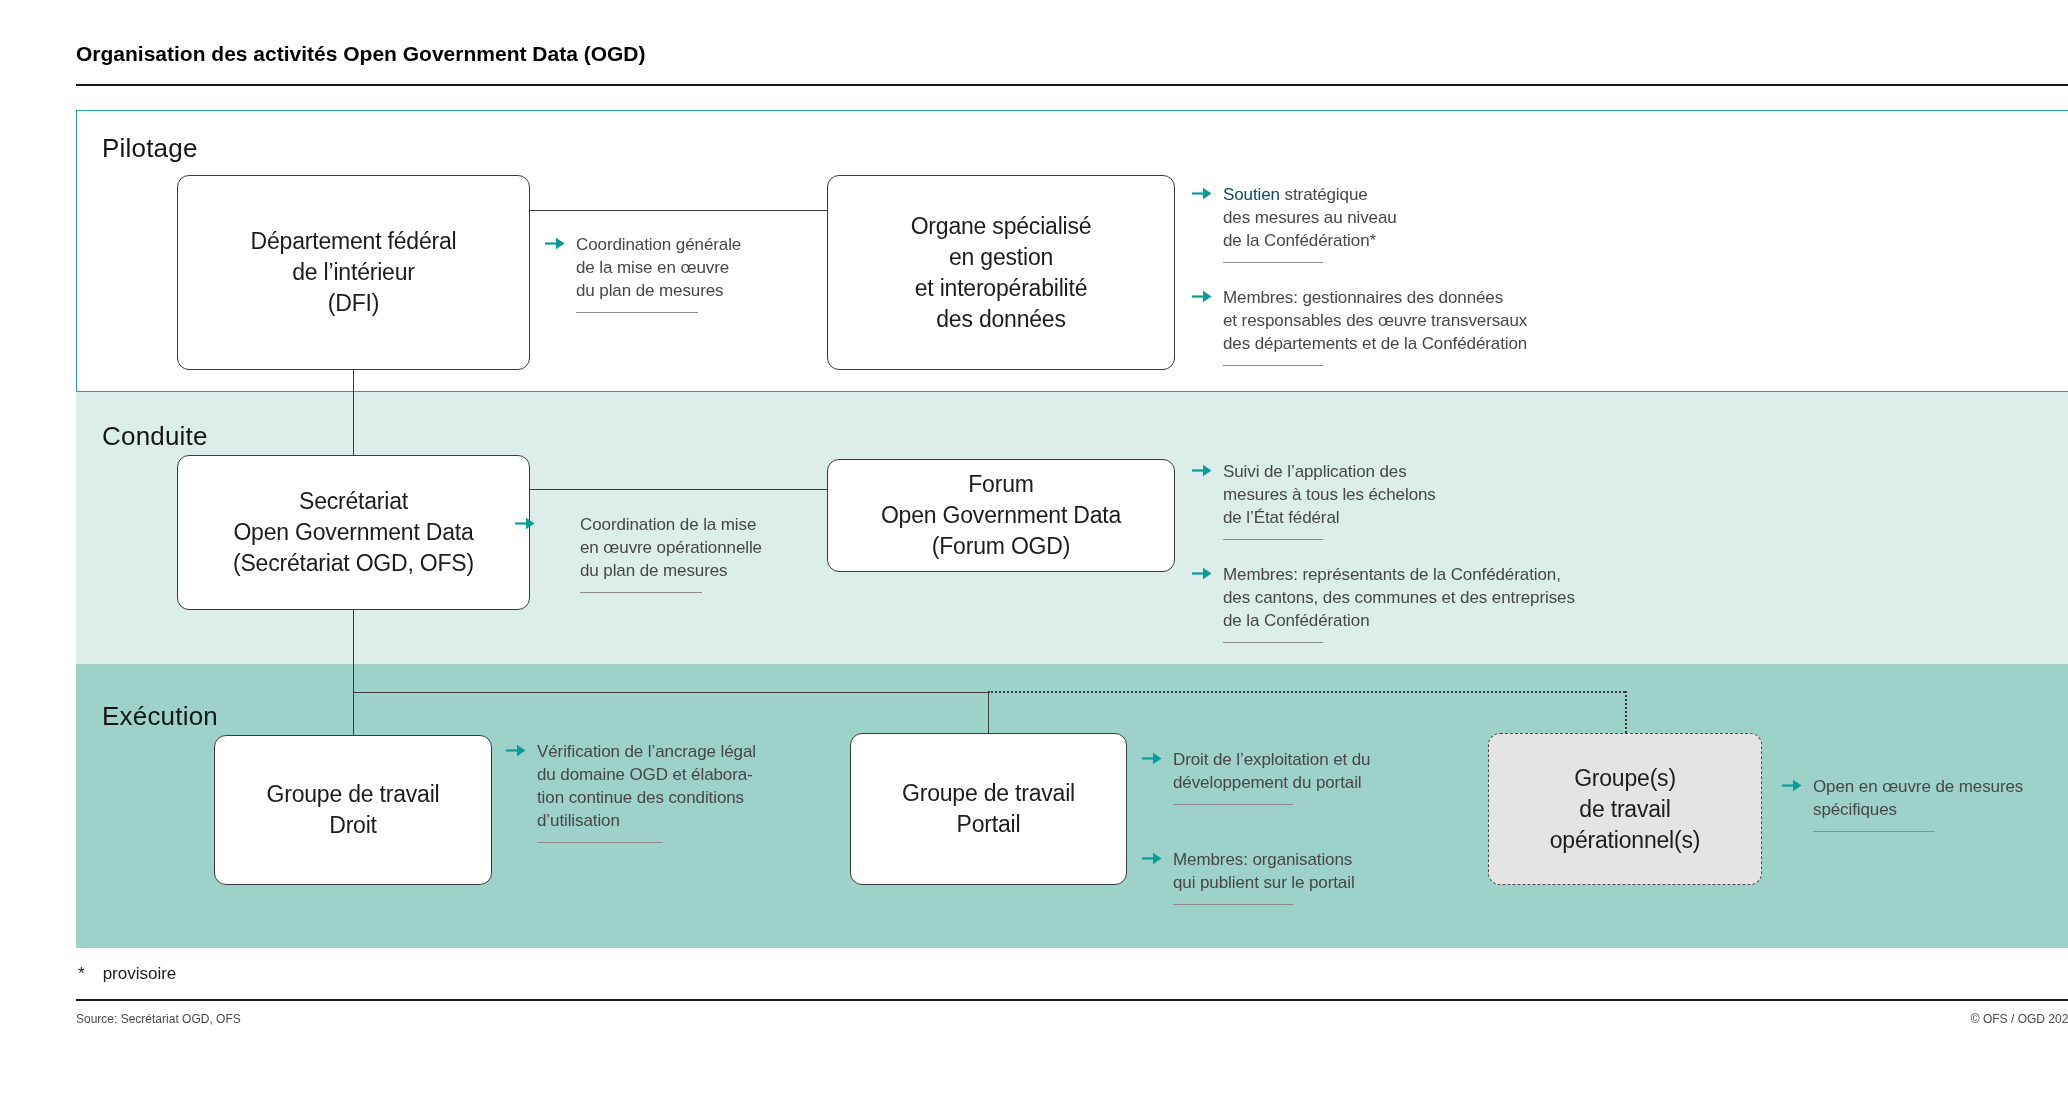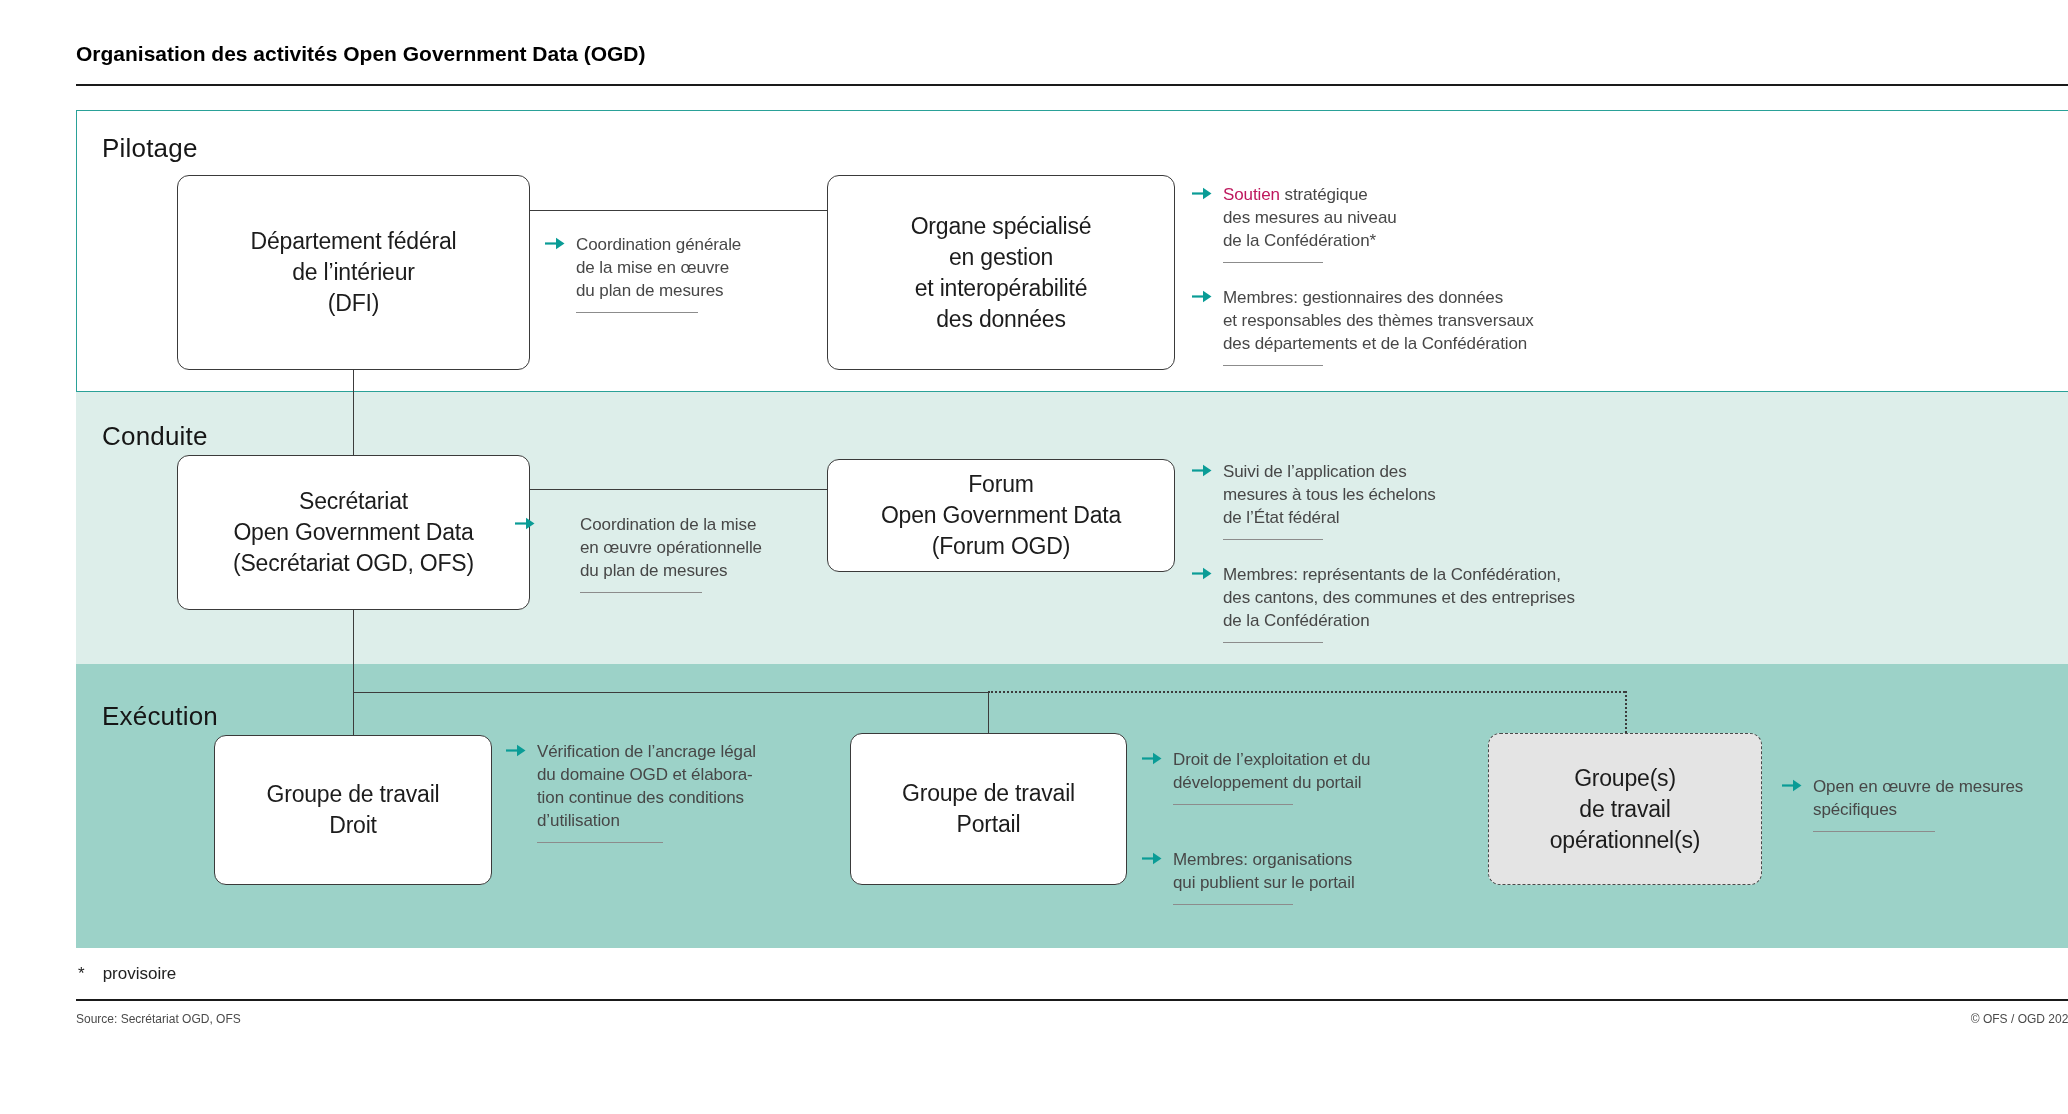--- a/index.html
+++ b/index.html
@@ -29,21 +29,21 @@
   .conn{position:absolute;background:#3c3c3c;}
   .conn-h{height:1px;}
   .conn-v{width:1px;}
   .conn-h-dotted{position:absolute;height:0;border-top:2px dotted #3c3c3c;background:none;}
   .conn-v-dotted{position:absolute;width:0;border-left:2px dotted #3c3c3c;background:none;}
   .ann{position:absolute;display:flex;gap:11px;align-items:flex-start;}
   .ann .arrow{flex:0 0 auto;margin-top:4px;}
   .ann-text{
     font-size:17px;line-height:23px;color:#474747;white-space:pre-line;letter-spacing:-0.1px;
   }
-  .muted{color:#be185d;}
+  .muted{color:#0c4a6e;}
   .ul{height:0;border-top:1px solid #8c8c8c;margin-top:10px;}
   .footnote{display:flex;gap:18px;font-size:17px;color:#222;}
   .footer-rule{height:0;border-top:2px solid #1a1a1a;}
   .footer-text{font-size:12px;color:#4a4a4a;}
 </style>
 </head>
 <body>
 
 <div class="canvas">
 
@@ -116,21 +116,21 @@
     </div>
   </div>
 
   <div class="ann" style="left:1152px;top:286px;">
     <svg class="arrow" width="20" height="13" viewBox="0 0 20 13">
         <path d="M0 6.5 H12" stroke="#0a9c96" stroke-width="2.2"></path>
         <path d="M11 0.8 L19.5 6.5 L11 12.2 Z" fill="#0a9c96"></path>
       </svg>
     <div>
       <div class="ann-text">Membres: gestionnaires des données
-et responsables des thèmes transversaux
+et responsables des œuvre transversaux
 des départements et de la Confédération</div>
       <div class="ul" style="width:100px;"></div>
     </div>
   </div>
 
   <div class="ann" style="left:475px;top:513px;gap:45px;">
     <svg class="arrow" width="20" height="13" viewBox="0 0 20 13">
         <path d="M0 6.5 H12" stroke="#0a9c96" stroke-width="2.2"></path>
         <path d="M11 0.8 L19.5 6.5 L11 12.2 Z" fill="#0a9c96"></path>
       </svg>

